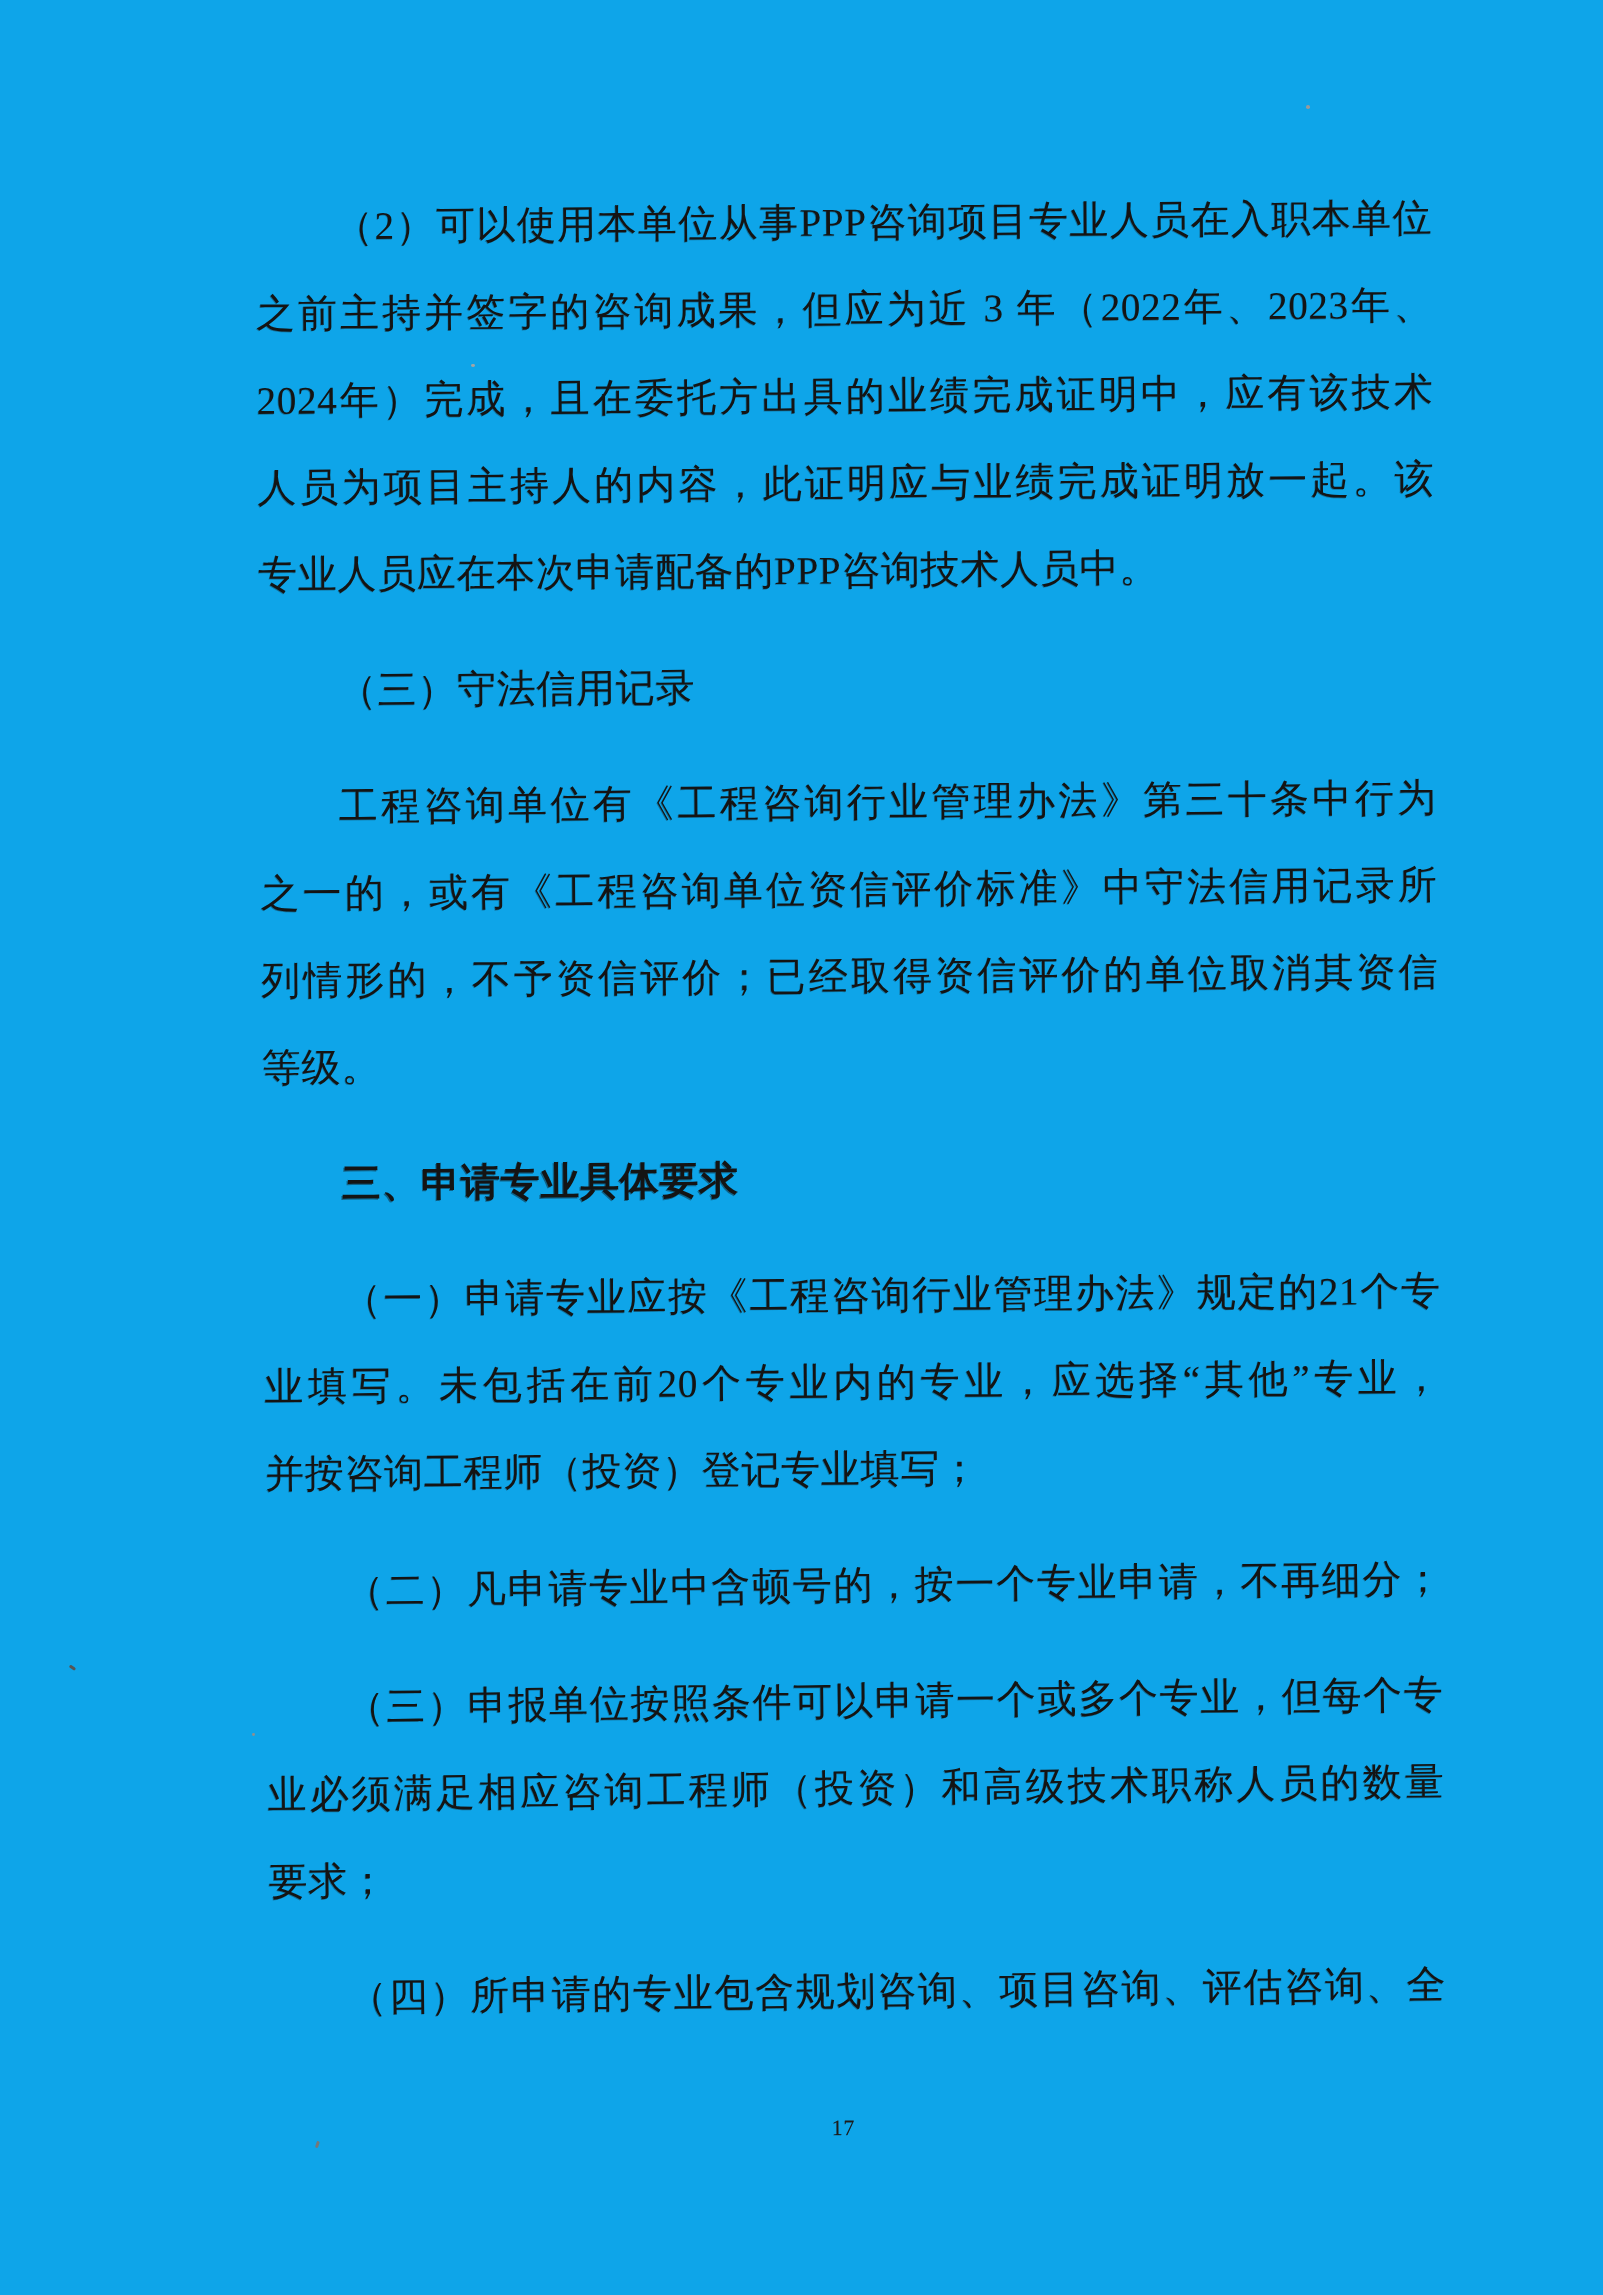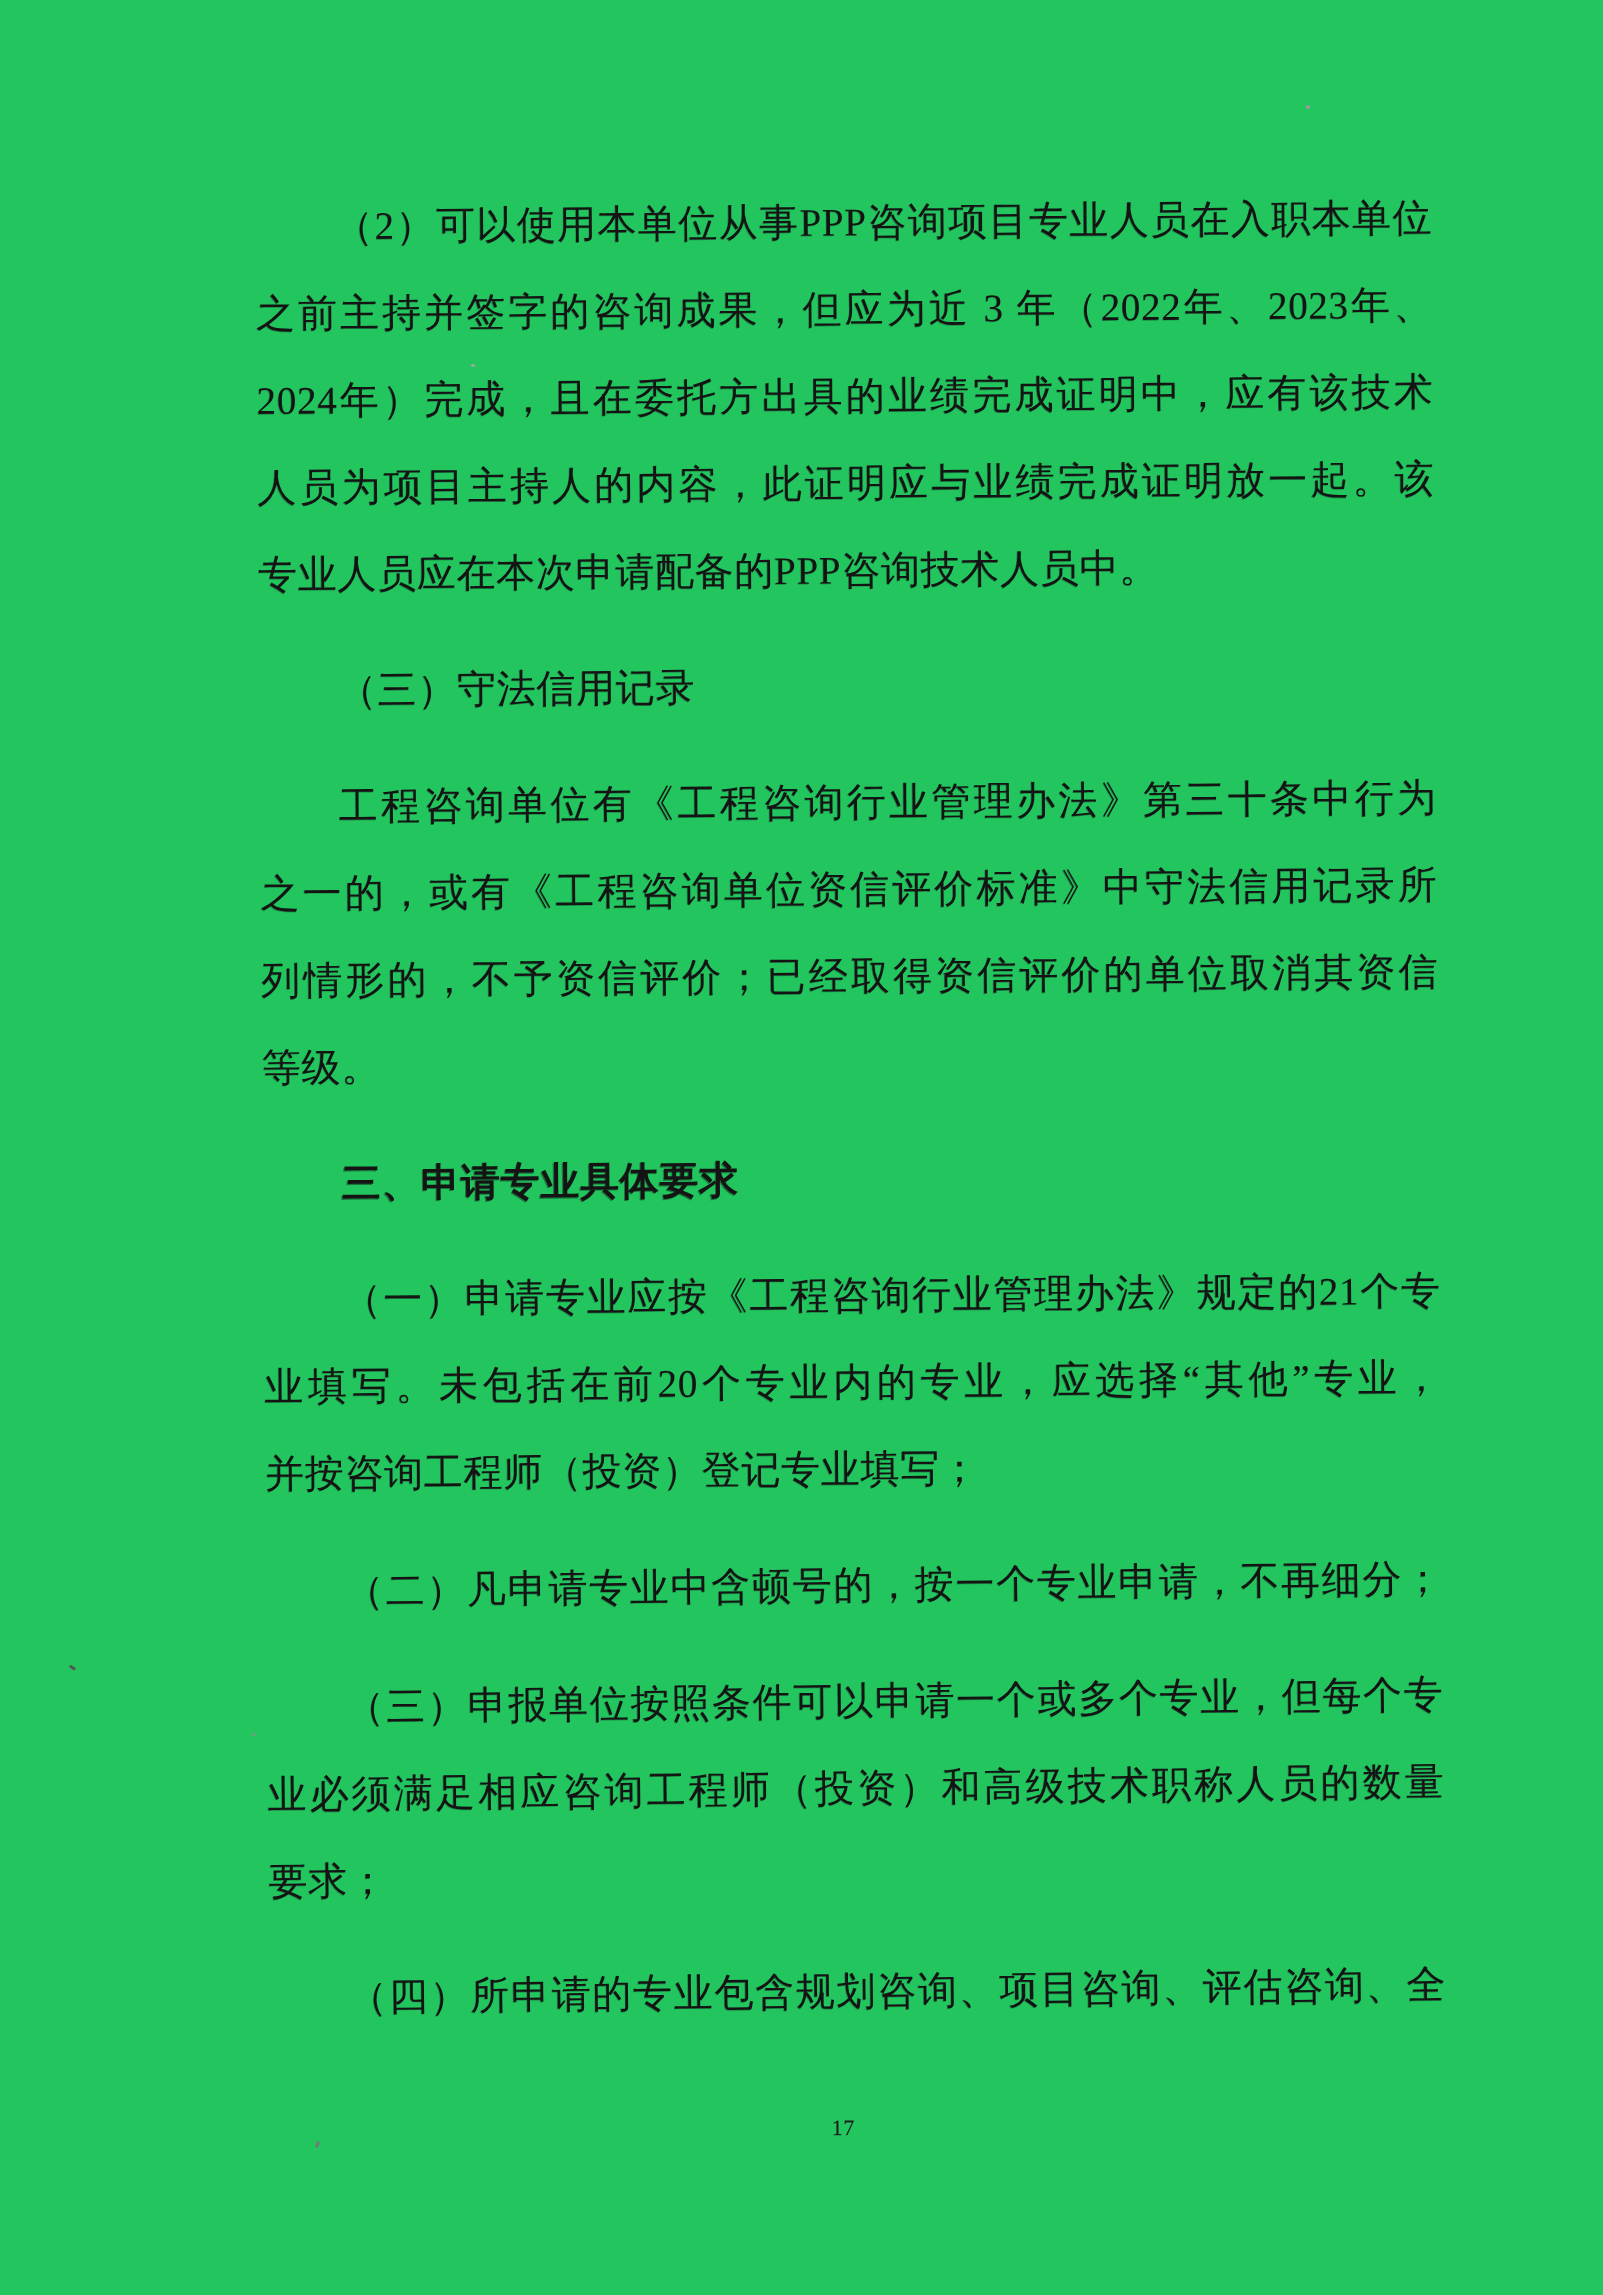--- a/index.html
+++ b/index.html
@@ -11,21 +11,21 @@
     width: 1603px;
     height: 2295px;
     position: relative;
     overflow: hidden;
     font-family: "Liberation Serif", "DejaVu Serif", serif;
     color: #141414;
   }
   .page {
     position: absolute;
     inset: 0;
-    background: #22c55e;
+    background: #0ea5e9;
   }
   .content {
     position: absolute;
     left: 255px;
     top: 183px;
     width: 1177px;
     transform: rotate(-0.45deg);
     transform-origin: 0 0;
   }
   .para {

